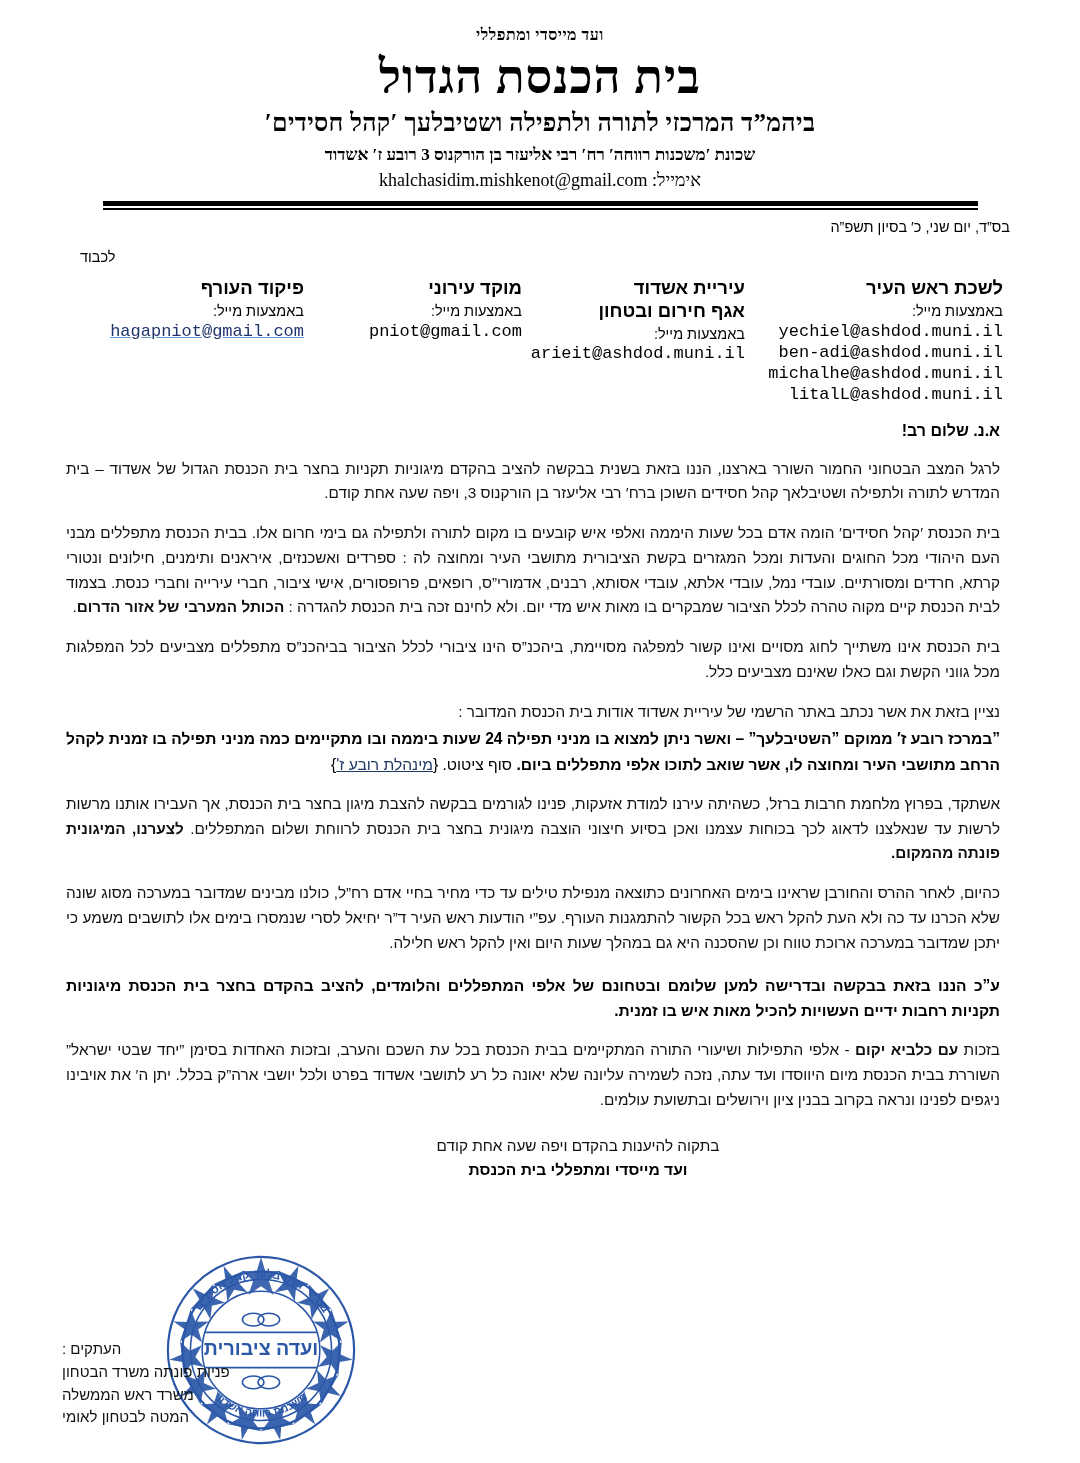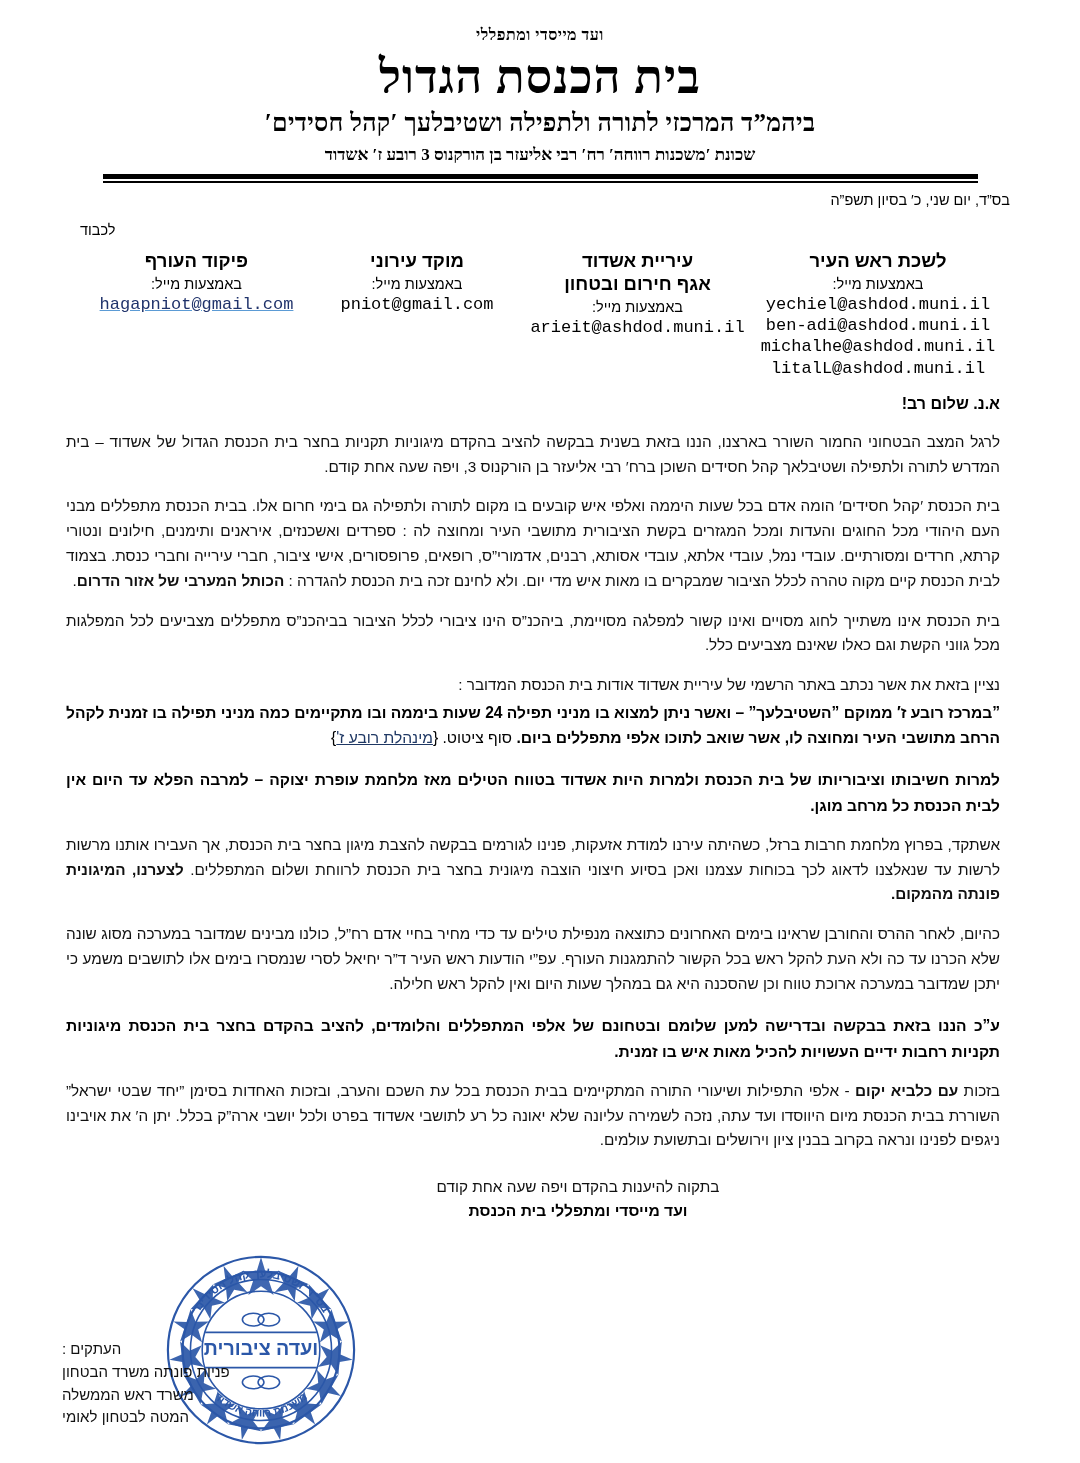--- a/index.html
+++ b/index.html
@@ -109,21 +109,21 @@
   .recipients {
     display: flex;
     flex-direction: row;
     justify-content: flex-start;
     align-items: flex-start;
     margin-top: 12px;
     padding: 0 55px 0 48px;
     direction: rtl;
   }
   .rcol {
-    text-align: center;
+    text-align: right;
     padding: 0 4px;
     line-height: 1.24;
   }
   .rcol.c1 { width: 215px; }
   .rcol.c2 { width: 210px; }
   .rcol.c3 { width: 215px; }
   .rcol.c4 { width: 250px; }
   .rcol-title {
     font-weight: 700;
     font-size: 18.5px;
@@ -238,20 +238,24 @@
 </head>
 <body>
 
 <div class="page">
 
   <div class="letterhead">
     <div class="lh-kicker">ועד מייסדי ומתפללי</div>
     <div class="lh-title">בית הכנסת הגדול</div>
     <div class="lh-sub1">ביהמ”ד המרכזי לתורה ולתפילה ושטיבלעך ′קהל חסידים′</div>
     <div class="lh-sub2">שכונת ′משכנות רווחה′ רח′ רבי אליעזר בן הורקנוס 3 רובע ז′ אשדוד</div>
+    <div class="lh-email">
+      <span>אימייל:</span>
+      <span class="addr">khalchasidim.mishkenot@gmail.com</span>
+    </div>
     <div class="rule"></div>
   </div>
 
   <div class="datebar">
     <span class="dateline">בס”ד, יום שני, כ′ בסיון תשפ”ה</span>
   </div>
 
   <div class="lekavod">לכבוד</div>
 
   <div class="recipients">
@@ -293,21 +297,20 @@
     <p class="para first">לרגל המצב הבטחוני החמור השורר בארצנו, הננו בזאת בשנית בבקשה להציב בהקדם מיגוניות תקניות בחצר בית הכנסת הגדול של אשדוד – בית המדרש לתורה ולתפילה ושטיבלאך קהל חסידים השוכן ברח′ רבי אליעזר בן הורקנוס 3, ויפה שעה אחת קודם.</p>
 
     <p class="para"><span>בית הכנסת ′קהל חסידים′ הומה אדם בכל שעות היממה ואלפי איש קובעים בו מקום לתורה ולתפילה גם בימי חרום אלו. בבית הכנסת מתפללים מבני העם היהודי מכל החוגים והעדות ומכל המגזרים בקשת הציבורית מתושבי העיר ומחוצה לה : ספרדים ואשכנזים, איראנים ותימנים, חילונים ונטורי קרתא, חרדים ומסורתיים. עובדי נמל, עובדי אלתא, עובדי אסותא, רבנים, אדמורי”ס, רופאים, פרופסורים, אישי ציבור, חברי עירייה וחברי כנסת. בצמוד לבית הכנסת קיים מקוה טהרה לכלל הציבור שמבקרים בו מאות איש מדי יום. ולא לחינם זכה בית הכנסת להגדרה : </span><span class="b">הכותל המערבי של אזור הדרום</span><span>.</span></p>
 
     <p class="para">בית הכנסת אינו משתייך לחוג מסויים ואינו קשור למפלגה מסויימת, ביהכנ”ס הינו ציבורי לכלל הציבור  בביהכנ”ס מתפללים מצביעים לכל המפלגות מכל גווני הקשת וגם כאלו שאינם מצביעים כלל.</p>
 
     <p class="para">נציין בזאת את אשר נכתב באתר הרשמי של עיריית אשדוד אודות בית הכנסת המדובר :</p>
 
     <p class="quote-line"><span>”במרכז רובע ז′ ממוקם ”השטיבלעך” – ואשר ניתן למצוא בו מניני תפילה 24 שעות ביממה ובו מתקיימים כמה מניני תפילה בו זמנית לקהל הרחב מתושבי העיר ומחוצה לו, אשר שואב לתוכו אלפי מתפללים ביום.</span><span class="quote-tail"> סוף ציטוט.</span> <span class="quote-tail">{</span><span class="inline-link">מינהלת רובע ז'</span><span class="quote-tail">}</span></p>
 
-    <p class="bold-para">למרות חשיבותו וציבוריותו של בית הכנסת ולמרות היות אשדוד בטווח הטילים מאז מלחמת עופרת יצוקה – למרבה הפלא עד היום אין לבית הכנסת כל מרחב מוגן.</p>
 
     <p class="para"><span>אשתקד, בפרוץ מלחמת חרבות ברזל, כשהיתה עירנו למודת אזעקות, פנינו לגורמים בבקשה להצבת מיגון בחצר בית הכנסת, אך העבירו אותנו מרשות לרשות עד שנאלצנו לדאוג לכך בכוחות עצמנו ואכן בסיוע חיצוני הוצבה מיגונית בחצר בית הכנסת לרווחת ושלום המתפללים.  </span><span class="b">לצערנו, המיגונית פונתה מהמקום.</span></p>
 
     <p class="para">כהיום, לאחר ההרס והחורבן שראינו בימים האחרונים כתוצאה מנפילת טילים עד כדי מחיר בחיי אדם רח”ל, כולנו מבינים שמדובר במערכה מסוג שונה שלא הכרנו עד כה ולא העת להקל ראש בכל הקשור להתמגנות העורף. עפ”י הודעות ראש העיר ד”ר יחיאל לסרי שנמסרו בימים אלו לתושבים משמע כי יתכן שמדובר במערכה ארוכת טווח וכן שהסכנה היא גם במהלך שעות היום ואין להקל ראש חלילה.</p>
 
     <p class="bold-para">ע”כ הננו בזאת בבקשה ובדרישה למען שלומם ובטחונם של אלפי המתפללים והלומדים, להציב בהקדם בחצר בית הכנסת מיגוניות תקניות רחבות ידיים העשויות להכיל מאות איש בו זמנית.</p>
 
     <p class="para"><span>בזכות </span><span class="b">עם כלביא יקום</span><span> - אלפי התפילות ושיעורי התורה המתקיימים בבית הכנסת בכל עת השכם והערב, ובזכות האחדות בסימן ”יחד שבטי ישראל” השוררת בבית הכנסת מיום היווסדו ועד עתה, נזכה לשמירה עליונה שלא יאונה כל רע לתושבי אשדוד בפרט ולכל יושבי ארה”ק בכלל. יתן ה′ את אויבינו ניגפים לפנינו ונראה בקרוב בבנין ציון וירושלים ובתשועת עולמים.</span></p>
 
     <div class="sig-area">

